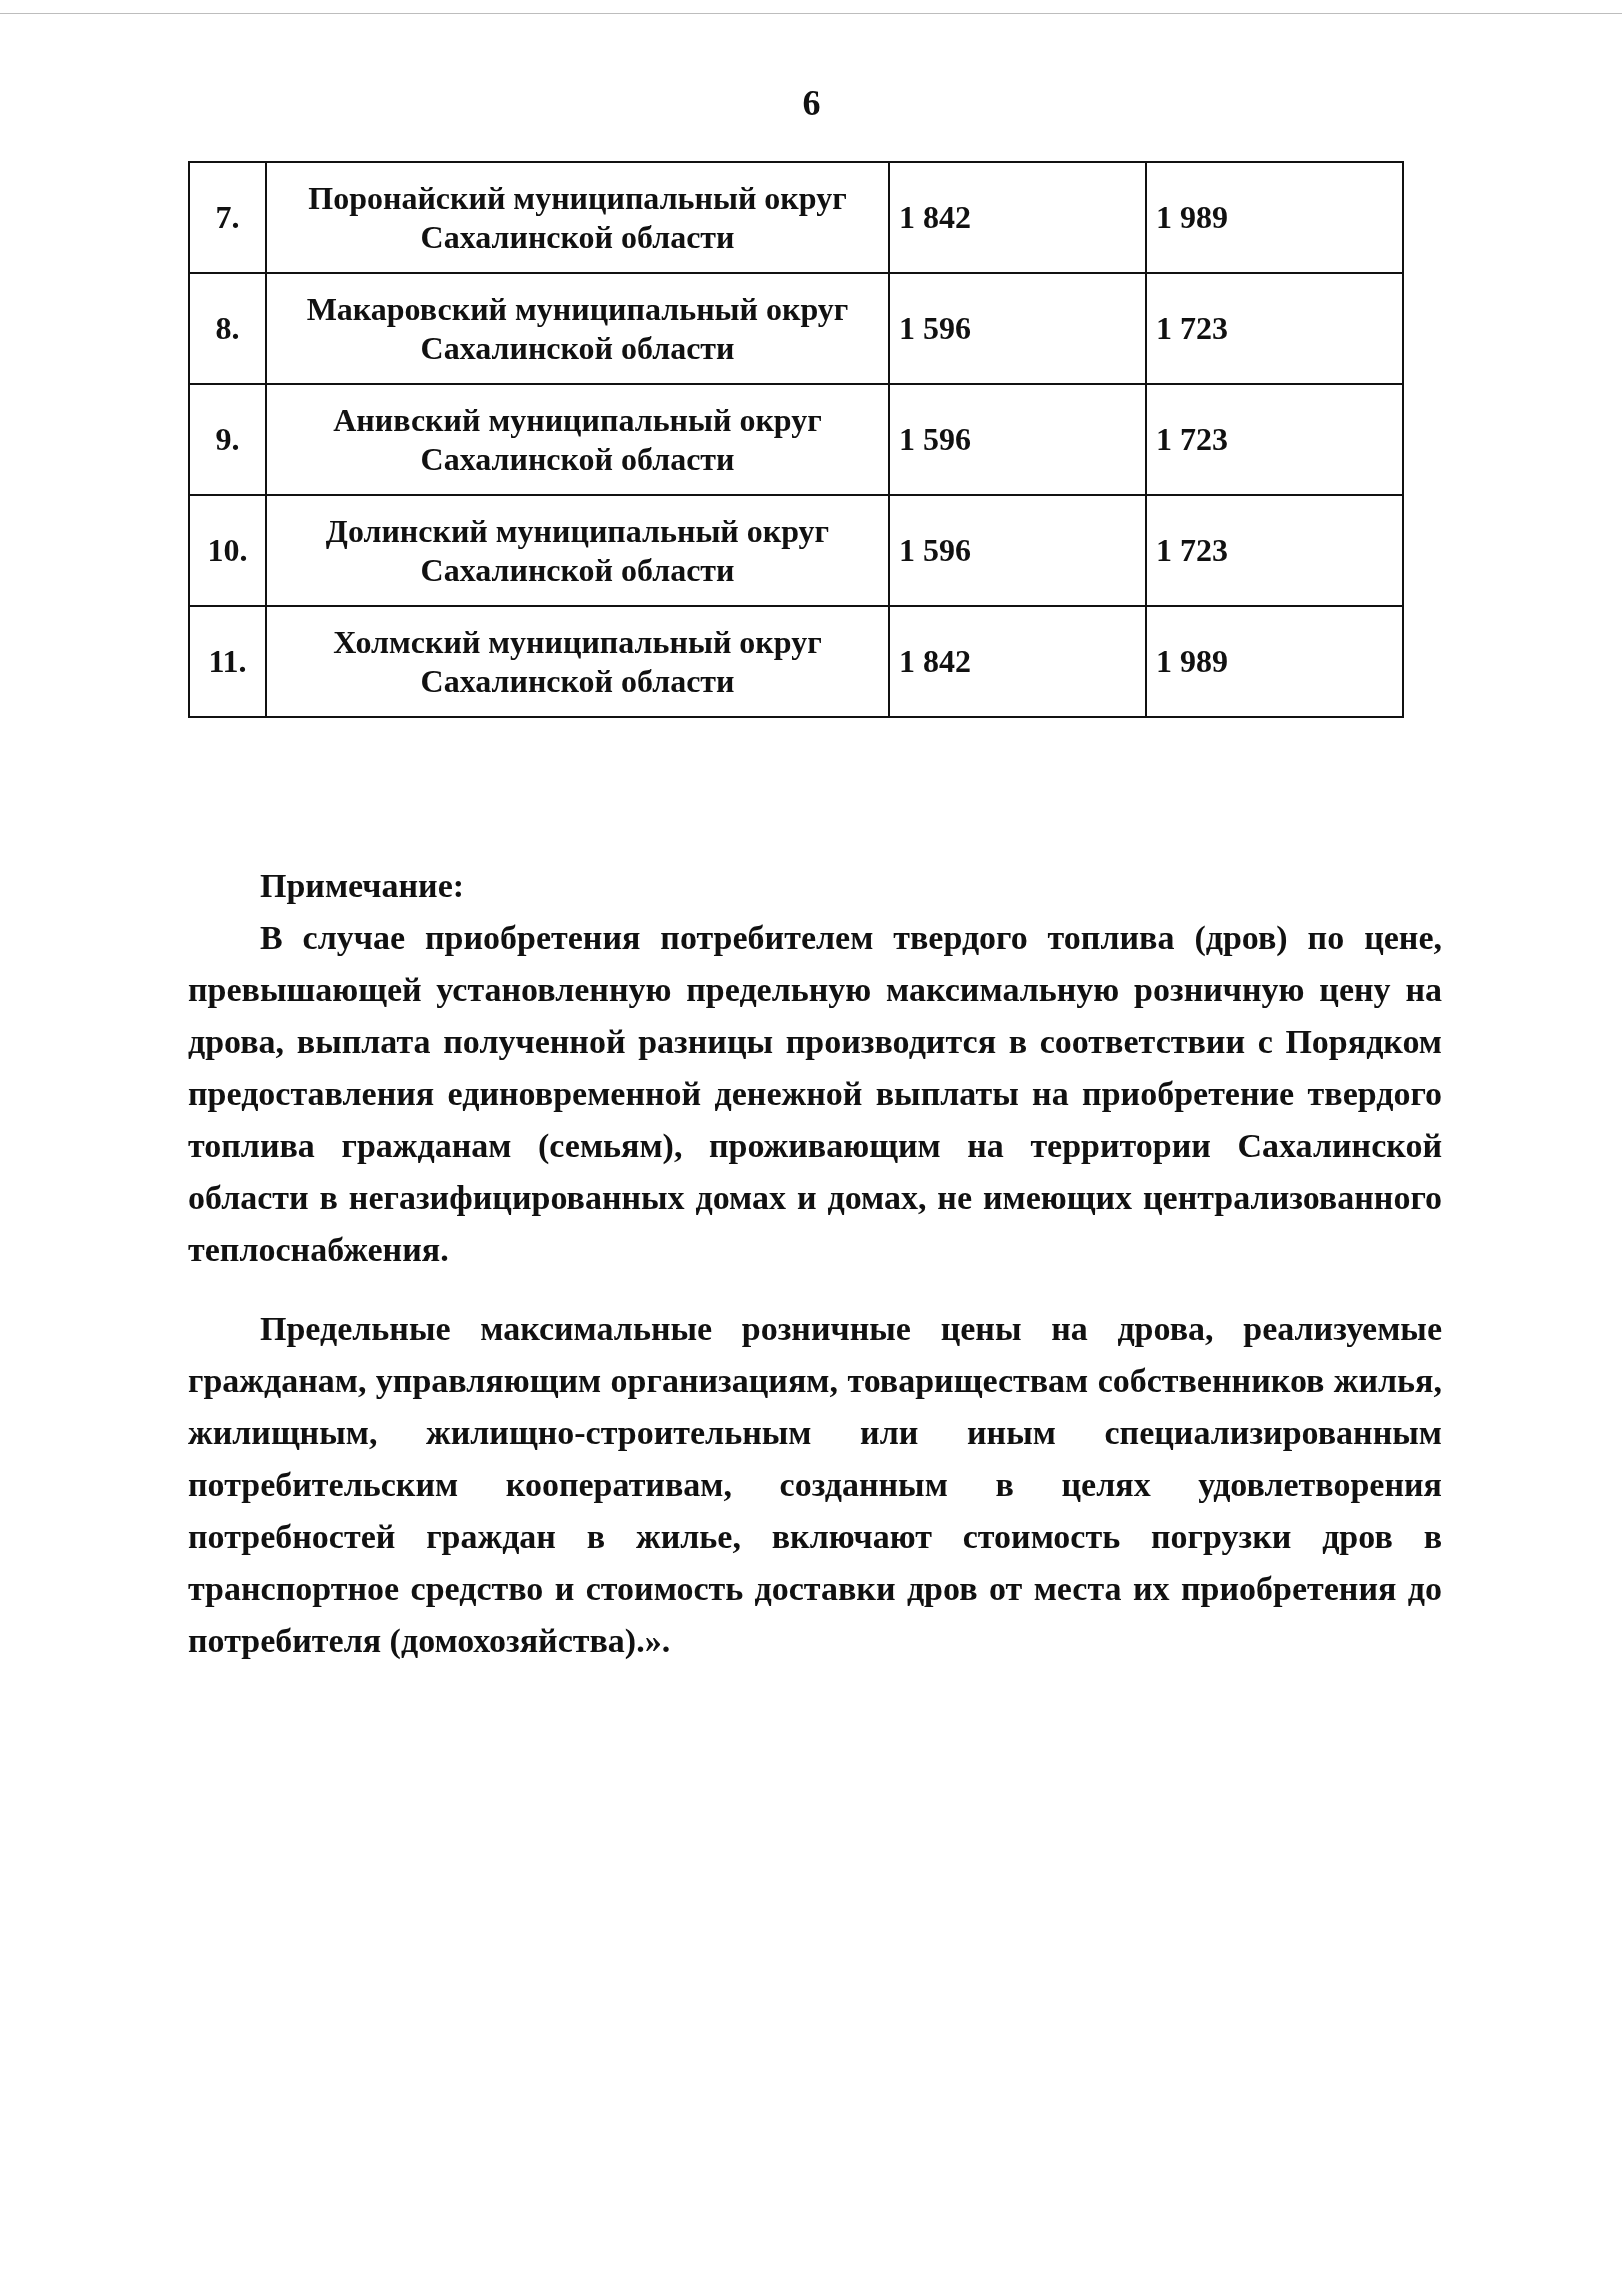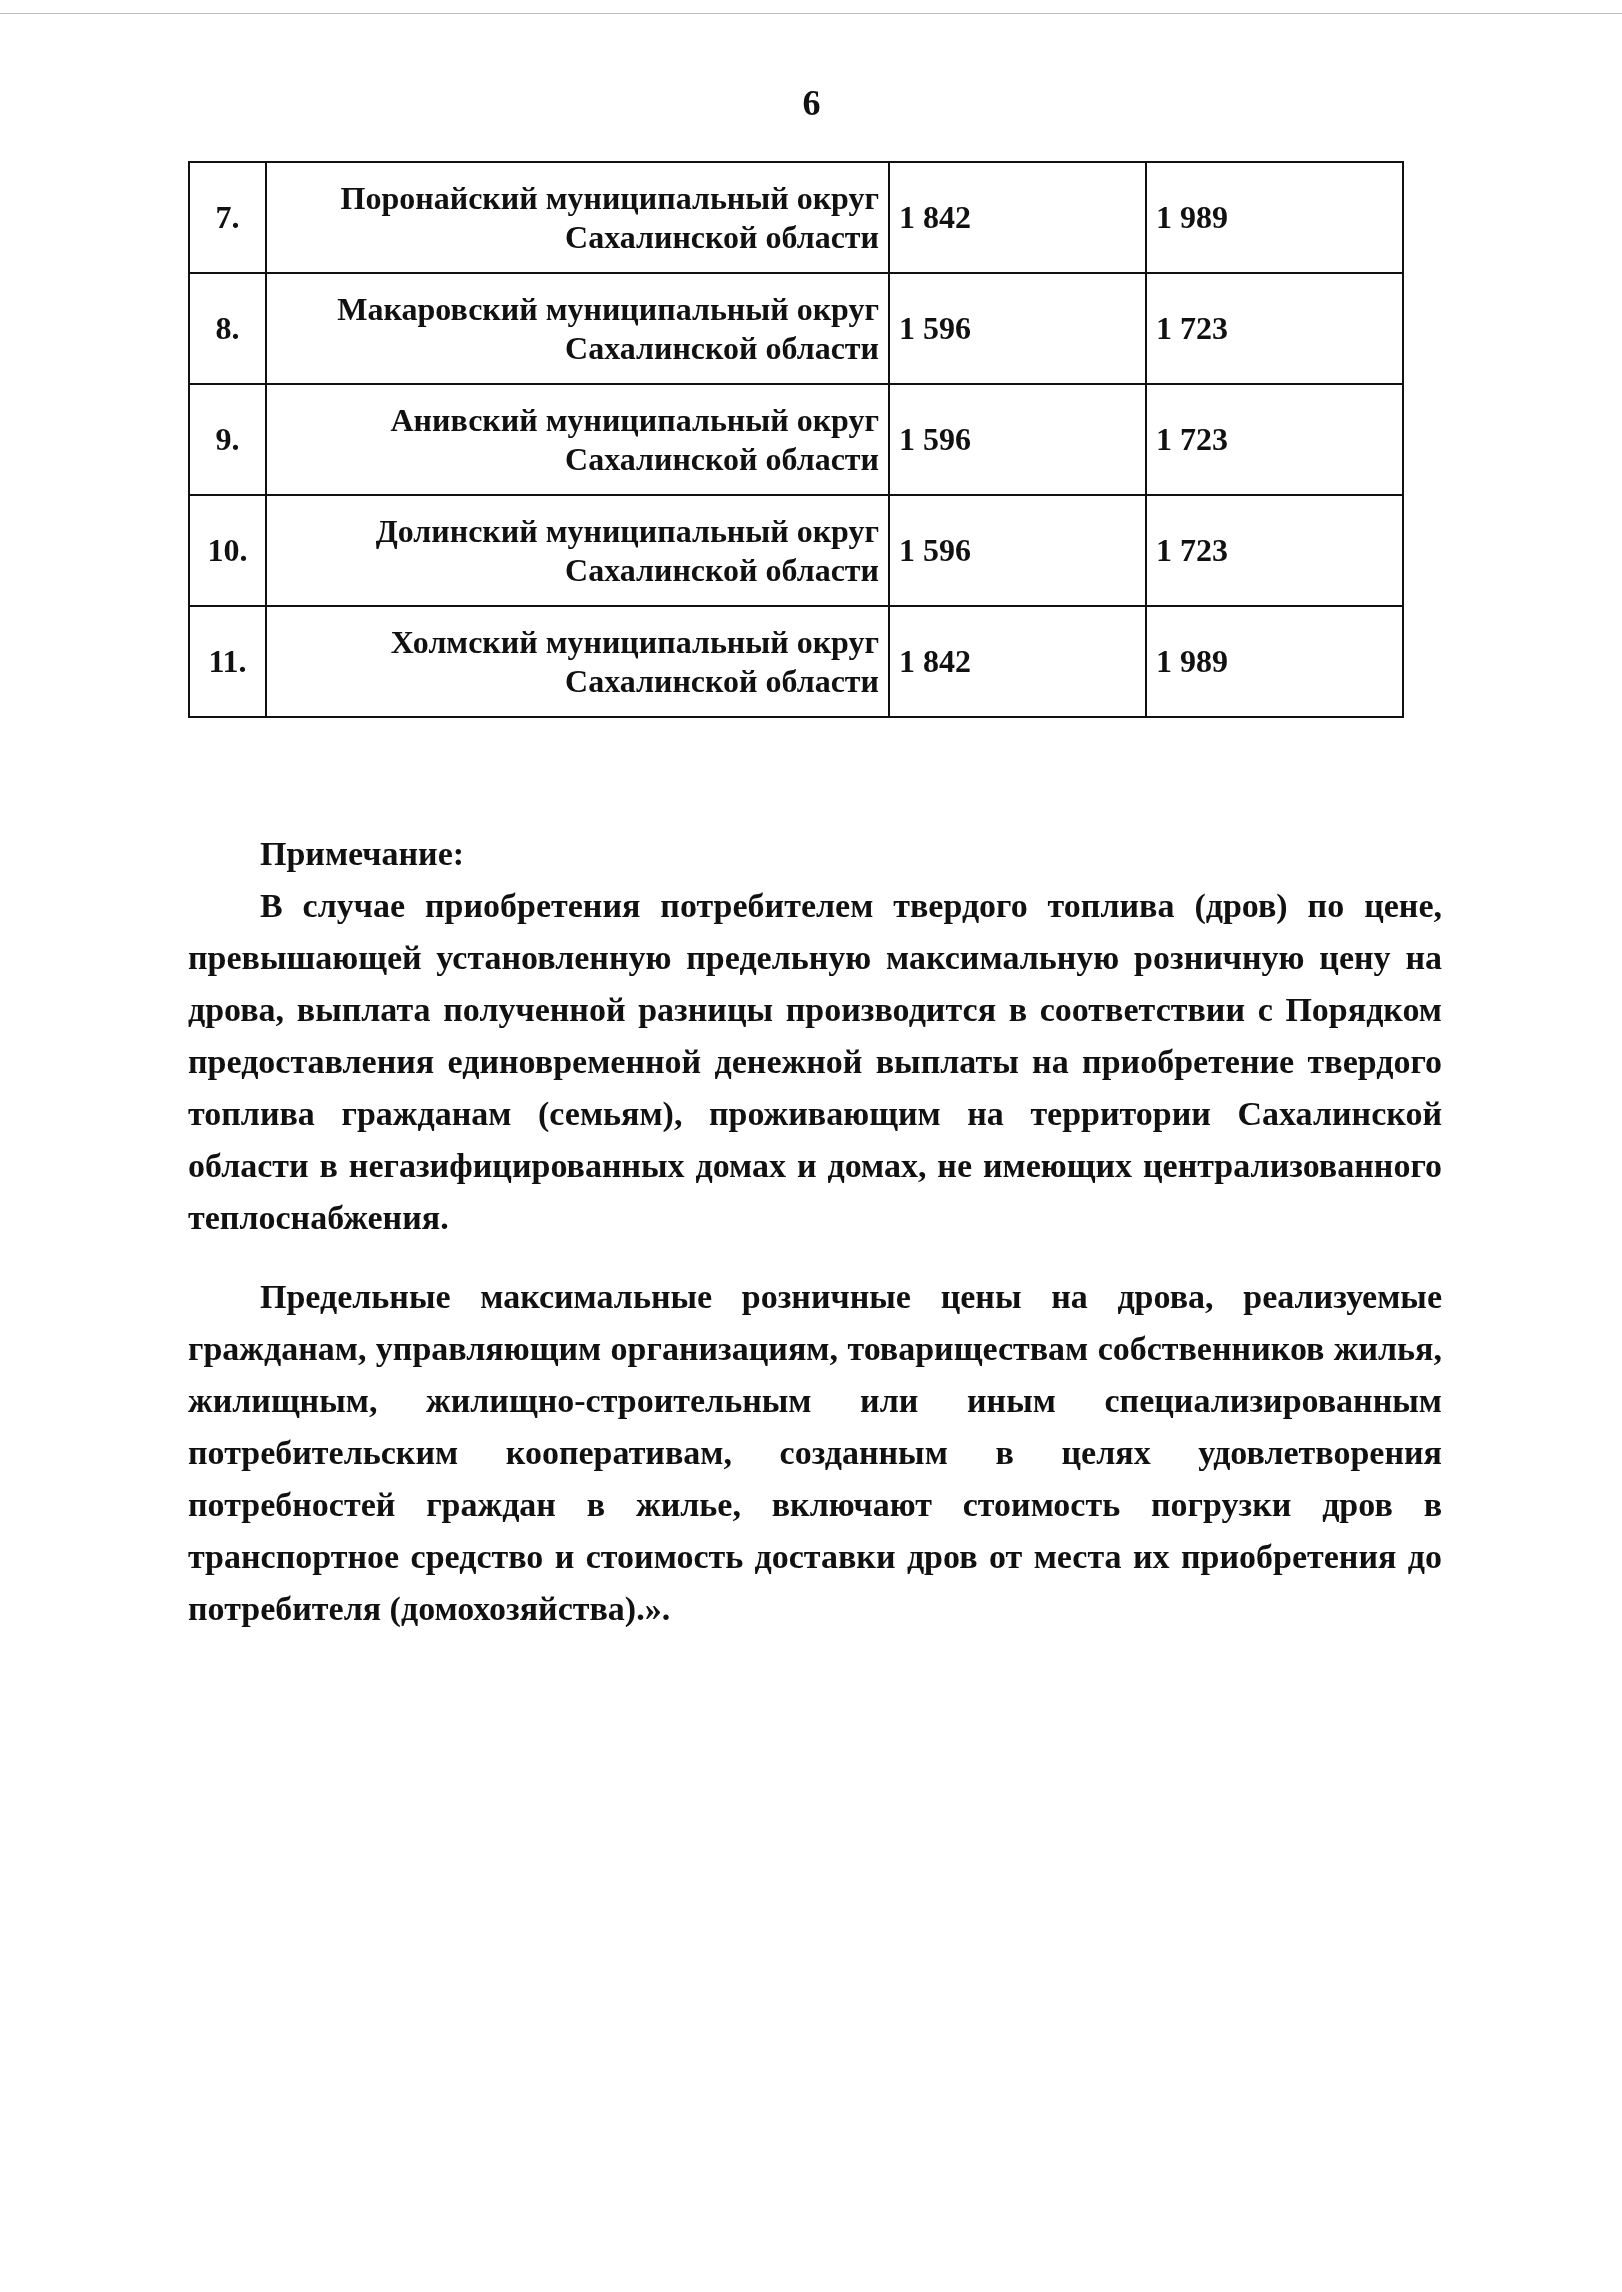--- a/index.html
+++ b/index.html
@@ -13,24 +13,24 @@
   table.prices {
     position: absolute; left: 188px; top: 161px; width: 1216px;
     border-collapse: collapse; table-layout: fixed;
   }
   table.prices td {
     border: 2.7px solid #111; font-size: 32px; font-weight: bold; line-height: 39px;
     padding: 7.2px 9px; vertical-align: middle;
   }
   table.prices tr { height: 111px; }
   td.num { width: 57px; text-align: center; vertical-align: top; padding-top: 12.5px; }
-  td.name { text-align: right; }
+  td.name { text-align: center; }
   td.val { width: 237px; text-align: left; font-weight: normal; }
   .notes {
-    position: absolute; left: 188px; top: 828px; width: 1254px;
+    position: absolute; left: 188px; top: 860px; width: 1254px;
     font-size: 34px; line-height: 52px; font-weight: bold;
   }
   .notes .title { padding-left: 72px; }
   .notes p { margin: 0; text-align: justify; text-indent: 72px; }
   .notes p + p { margin-top: 27px; }
 </style>
 </head>
 <body>
 
 <div class="topline"></div>

